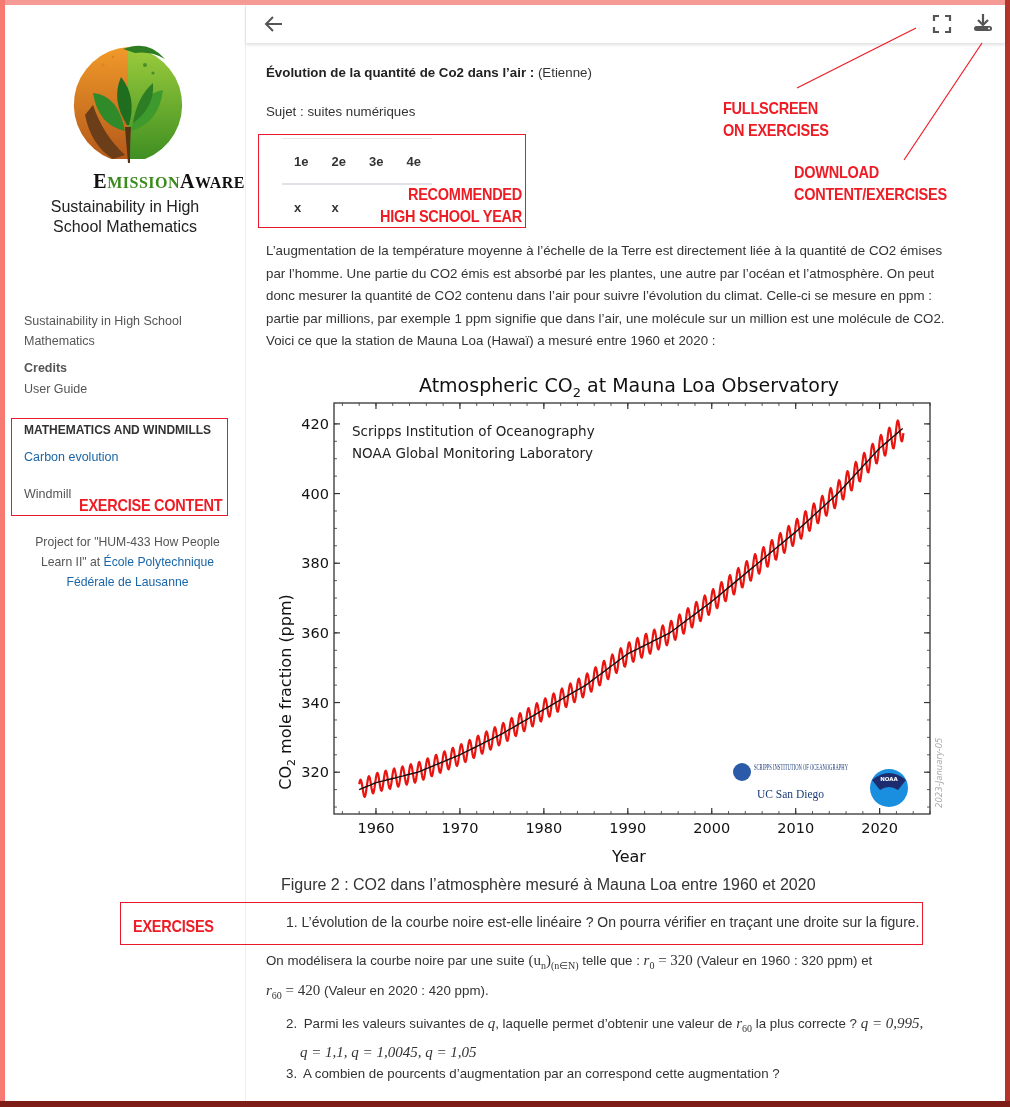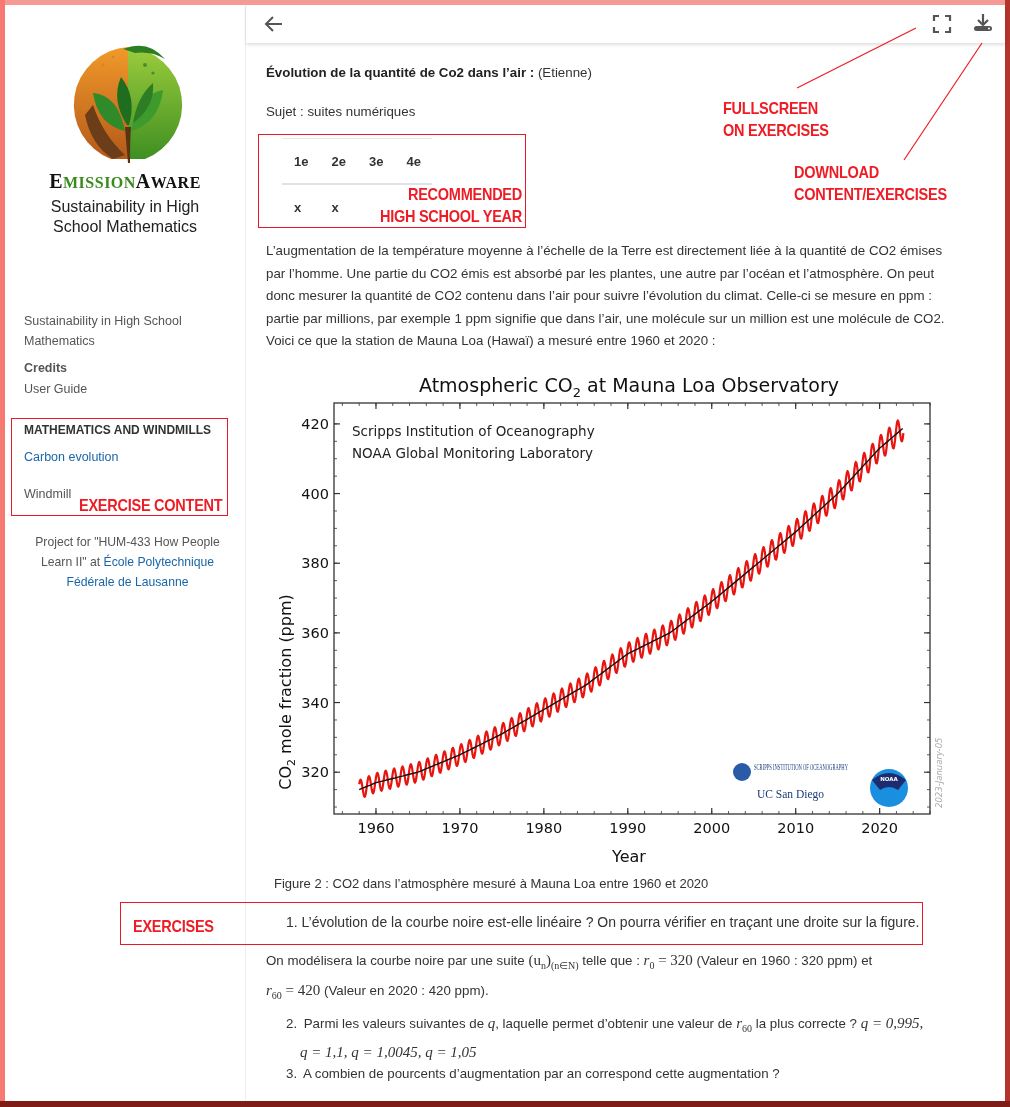--- a/index.html
+++ b/index.html
@@ -10,21 +10,21 @@
   }
   
   .frame-top { position:absolute; left:0; top:0; width:1010px; height:5px; background:#f59a94; }
   .frame-left { position:absolute; left:0; top:0; width:5px; height:1107px; background:#f67a72; }
   .frame-right { position:absolute; right:0; top:0; width:5px; height:1107px; background:#b3342b; }
   .frame-bottom { position:absolute; left:0; bottom:0; width:1010px; height:6px; background:#7e1c17; }
 
   
   .sidebar { position:absolute; left:5px; top:5px; width:240px; height:1096px; background:#ffffff; border-right:1px solid #eeeeee; }
   .logo { position:absolute; left:58px; top:30px; width:130px; height:135px; }
-  .brand { position:absolute; left:0; top:165px; width:240px; text-align:center; font-family:"Liberation Serif", serif; font-weight:bold; font-size:20px; letter-spacing:0.5px; color:#111; }
+  .brand { position:absolute; left:0; top:165px; width:240px; text-align:right; font-family:"Liberation Serif", serif; font-weight:bold; font-size:20px; letter-spacing:0.5px; color:#111; }
   .brand .g { color:#3a8a1c; }
   .brand .small { font-size:16px; }
   .book-title { position:absolute; left:20px; top:192px; width:200px; text-align:center; font-size:16px; line-height:20px; color:#222; }
   .search { position:absolute; left:20px; top:246px; width:207px; height:30px; border-bottom:1px solid #e5e5e5; display:flex; align-items:center; }
   .search-icon { width:18px; height:18px; margin-left:6px; margin-right:8px; }
   .search input { border:none; outline:none; font-size:13.5px; font-family:"Liberation Sans", sans-serif; color:#555; width:160px; padding:0; background:transparent; }
   .search input::placeholder { color:#666; }
   .nav { position:absolute; left:19px; top:306px; width:210px; }
   .nav-item { display:block; font-size:12.5px; color:#555; line-height:20px; text-decoration:none; cursor:pointer; }
   .nav-item.first { margin-bottom:7px; }
@@ -45,21 +45,21 @@
   .title-line { position:absolute; left:0; top:5px; white-space:nowrap; }
   .title-line b { color:#222; }
   .subject { position:absolute; left:0; top:44px; }
   .year-table { position:absolute; left:16px; top:78px; width:150px; border-collapse:collapse; font-size:13px; }
   .year-table th, .year-table td { text-align:left; padding:0 0 0 12px; color:#333; }
   .year-table th { font-weight:bold; height:44px; border-top:1px solid #e6e6e6; border-bottom:2px solid #dfe2e6; }
   .year-table td { font-weight:bold; height:44px; }
   .intro { position:absolute; left:0; top:180px; width:690px; line-height:22.5px; font-size:13.3px; }
 
   .chart-wrap { position:absolute; left:0; top:312px; width:700px; height:500px; }
-  .caption { position:absolute; left:8px; top:816px; font-size:13px; }
+  .caption { position:absolute; left:15px; top:816px; font-size:16px; }
   .ex1 { position:absolute; left:20px; top:854px; font-size:14px; }
   .model { position:absolute; left:0; top:888px; width:700px; line-height:24px; font-size:13.3px; }
   .math { font-family:"Liberation Serif", serif; font-size:15px; font-style:italic; }
   .mathn { font-family:"Liberation Serif", serif; font-size:15px; }
   .q-list { position:absolute; left:20px; top:952px; width:690px; font-size:13.3px; line-height:22.5px; margin:0; padding:0; list-style:none; }
   .q-list li .num { display:inline-block; width:14px; }
   .q-list li .cont { padding-left:14px; display:block; }
 
   
   .ann-box { position:absolute; border:1.5px solid #e8192c; }

